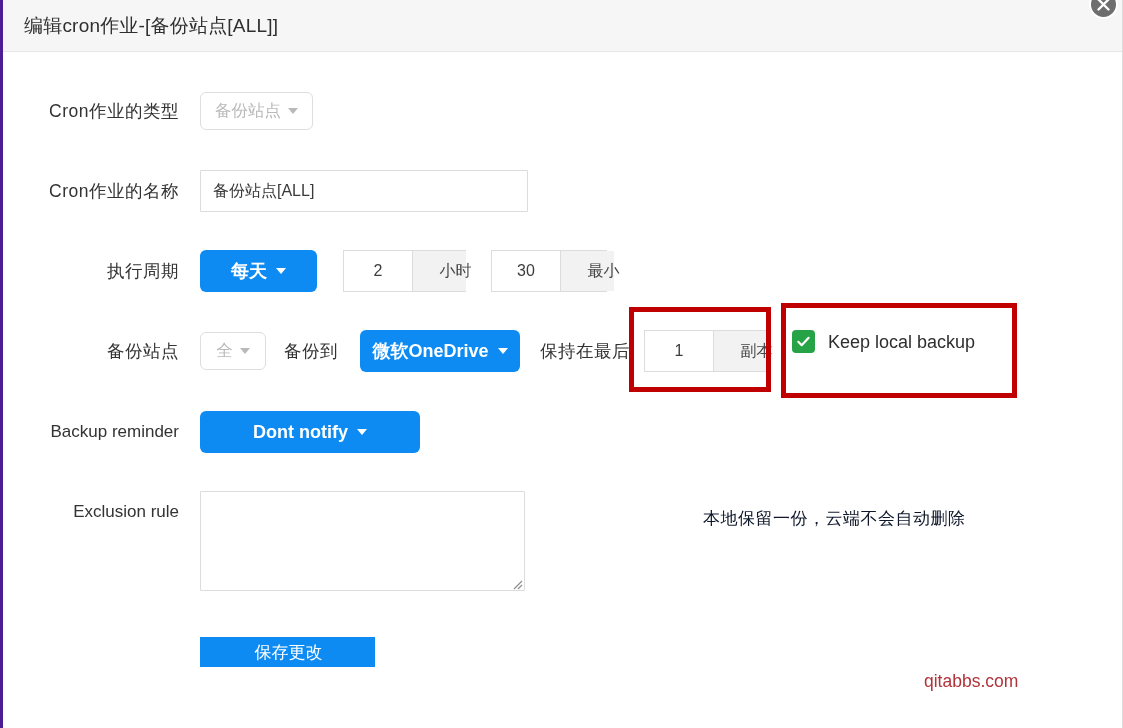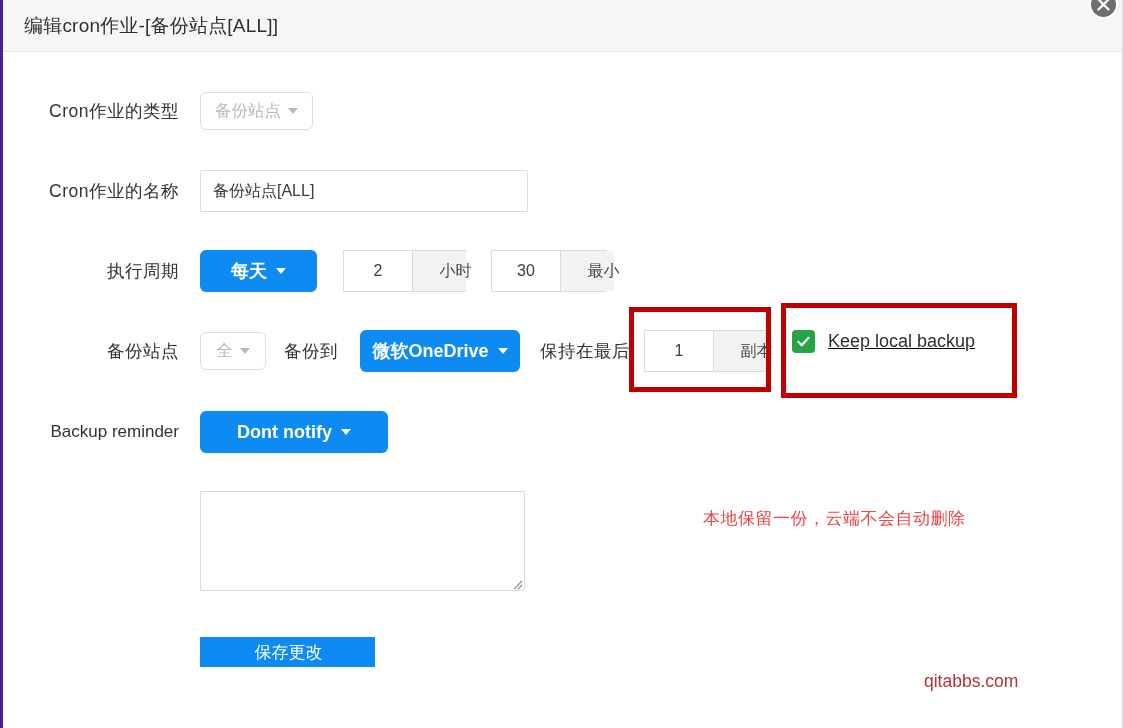--- a/index.html
+++ b/index.html
@@ -159,21 +159,21 @@
     resize: none;
     border-radius: 1px;
   }
   .resize-grip {
     position: absolute;
     width: 14px; height: 14px;
     pointer-events: none;
   }
 
   
-  .chk-wrap { position: absolute; display: flex; align-items: center; text-decoration: underline; }
+  .chk-wrap { position: absolute; display: flex; align-items: flex-end; }
   .chk-box {
     width: 23px; height: 23px;
     background: #26a347;
     border-radius: 4px;
     display: flex;
     align-items: center;
     justify-content: center;
     cursor: pointer;
     flex: none;
   }
@@ -186,21 +186,21 @@
 
   
   .anno-box {
     position: absolute;
     border: 5px solid #c00000;
     background: transparent;
     pointer-events: none;
   }
   .anno-text {
     position: absolute;
-    color: #ef4444;
+    color: #0f172a;
     font-size: 17px;
     white-space: nowrap;
     letter-spacing: 0.5px;
   }
   .watermark {
     position: absolute;
     color: #b1333a;
     font-size: 17.5px;
     white-space: nowrap;
   }
@@ -287,25 +287,26 @@
         <path d="M3.3 8.8 L6.7 12.2 L13.6 4.8" stroke="#ffffff" stroke-width="2.2" fill="none" stroke-linecap="round" stroke-linejoin="round"></path>
       </svg>
     </div>
     <div class="chk-label">Keep local backup</div>
   </div>
 
   <div class="anno-box" style="left:626px; top:307px; width:142px; height:85px;"></div>
   <div class="anno-box" style="left:778px; top:303px; width:236px; height:95px;"></div>
 
   <div class="lbl" style="left:0px; top:422px; width:176px;">Backup reminder</div>
-  <div class="btn-primary" style="left:197px; top:411px; width:188px; height:42px;">
+  <div class="btn-primary" style="left:197px; top:411px; width:220px; height:42px;">
     <span>Dont notify</span>
     <span class="caret"></span>
   </div>
 
+  <div class="lbl" style="left:0px; top:502px; width:176px;">Exclusion rule</div>
   <textarea class="txt-area" style="left: 197px; top: 491px; width: 325px; height: 100px;" placeholder=""></textarea>
   <svg class="resize-grip" style="left:506px; top:576px;" viewBox="0 0 14 14">
     <path d="M13 5 L5 13 M13 9 L9 13" stroke="#909090" stroke-width="1.2"></path>
   </svg>
 
   <button class="btn-save" style="left:197px; top:637px;">保存更改</button>
 
   <div class="anno-text" style="left:700px; top:507px;">本地保留一份，云端不会自动删除</div>
   <div class="watermark" style="left:921px; top:671px;">qitabbs.com</div>
 

